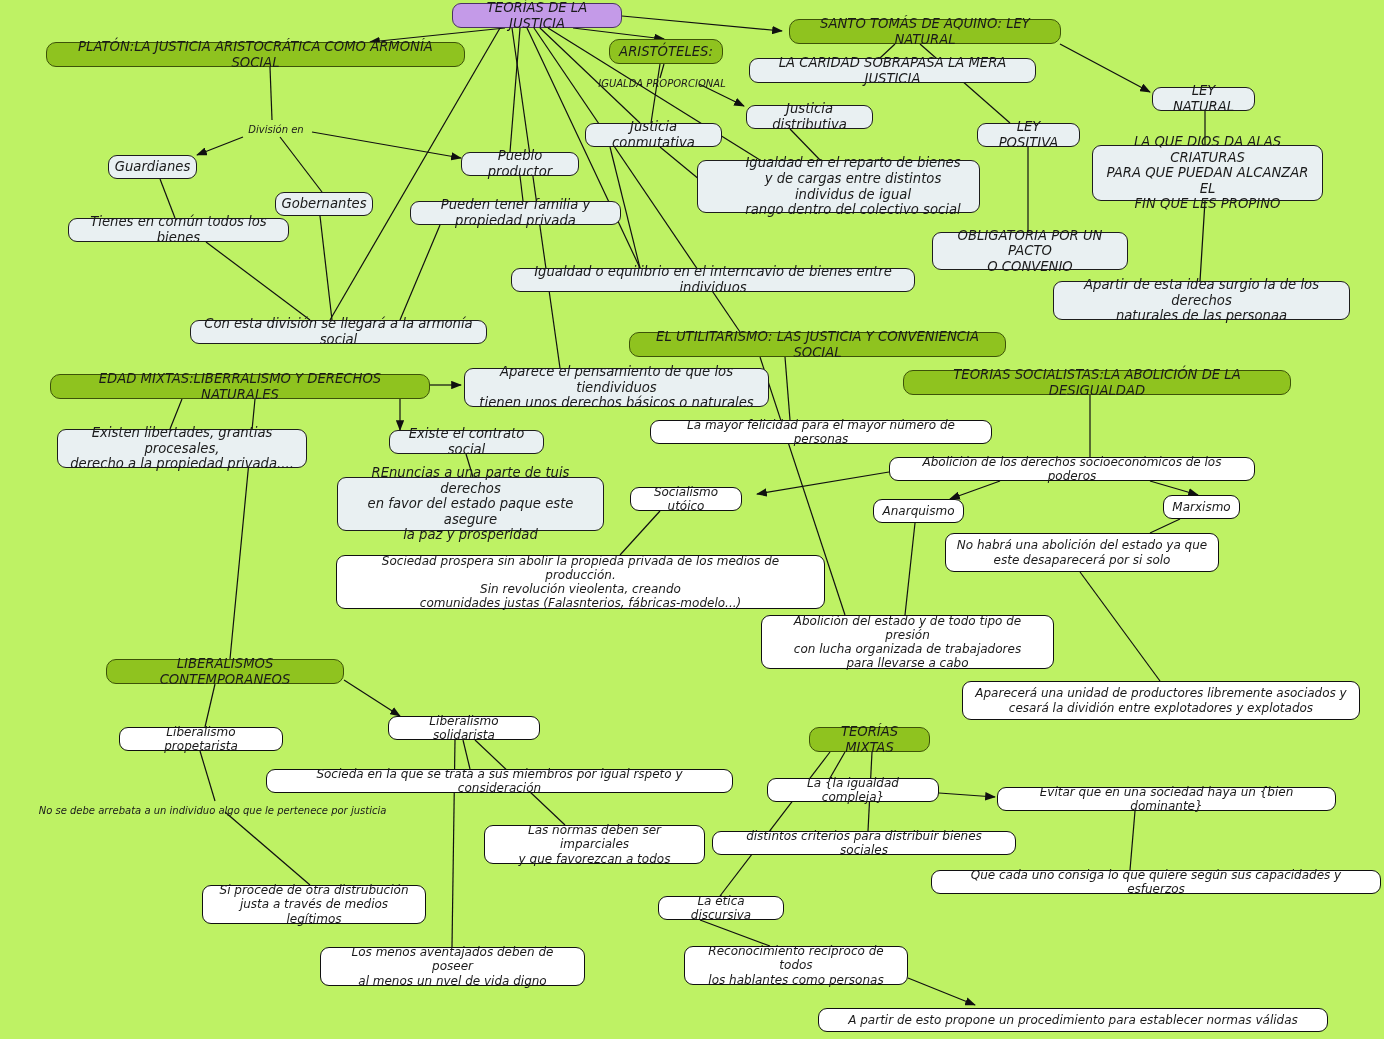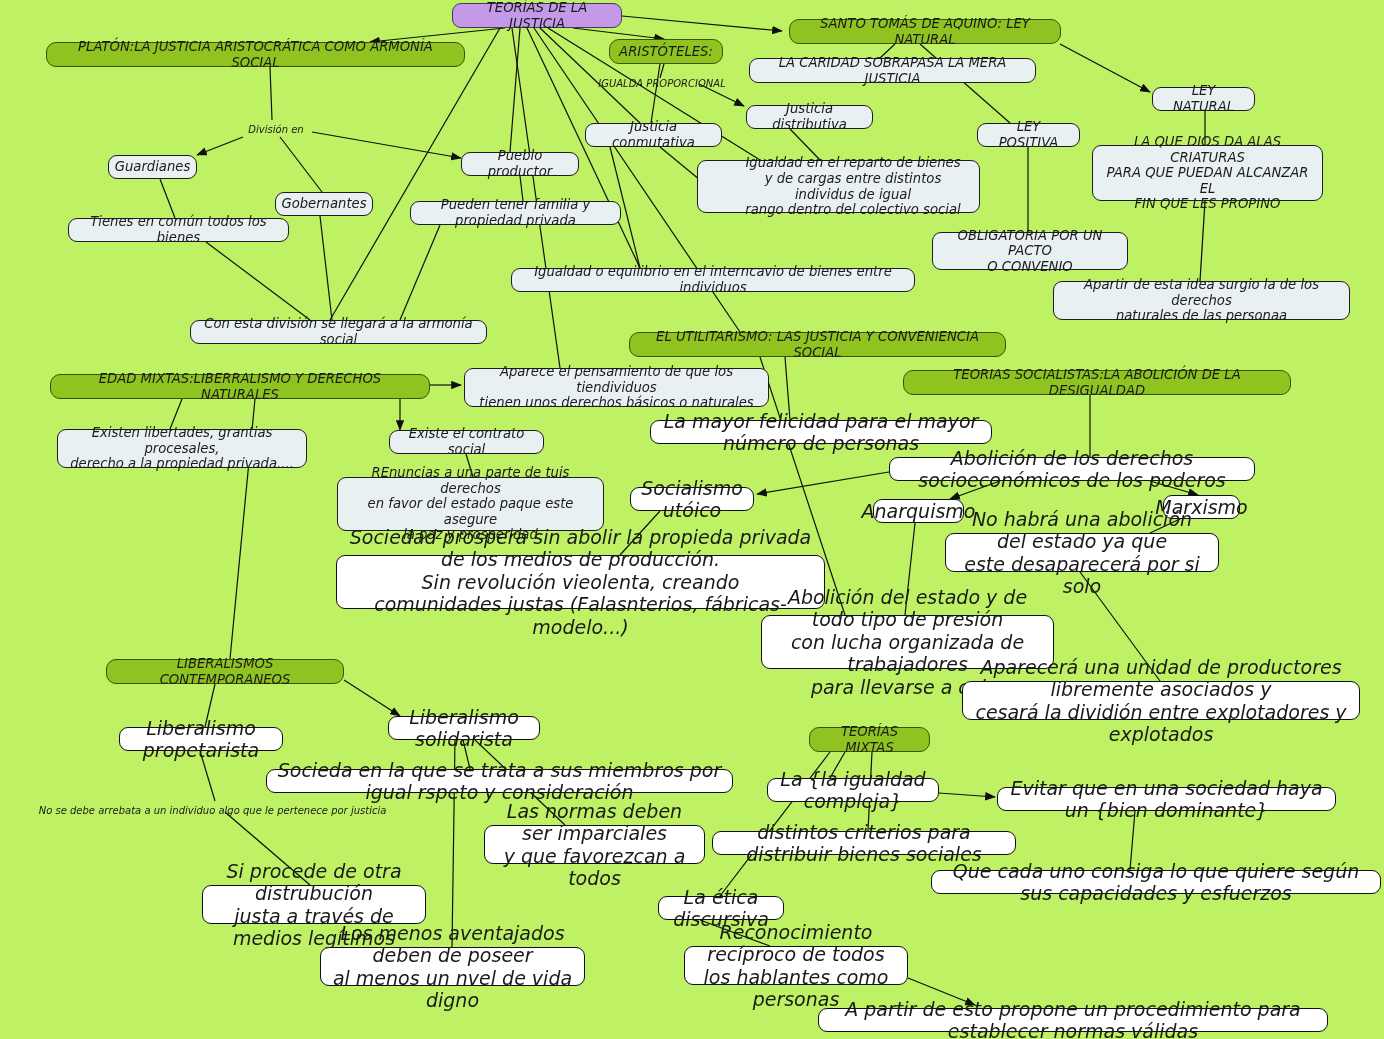--- a/index.html
+++ b/index.html
@@ -41,21 +41,21 @@
     color: #1a1a1a;
   }
   .node.blue {
     background: #e9f0f2;
     border: 1px solid #1d1d1d;
     font-size: 13.2px;
   }
   .node.white {
     background: #ffffff;
     border: 1px solid #101010;
-    font-size: 19px;
+    font-size: 12px;
   }
   .node.green {
     background: #8fc31f;
     border: 1px solid #3d5208;
     font-size: 13.2px;
     border-radius: 10px;
   }
   .node.purple {
     background: #c49ae8;
     border: 1px solid #4a3361;
@@ -178,21 +178,21 @@
 tienen unos derechos básicos o naturales</div>
       <div class="node green" style="left: 903px; top: 370px; width: 388px; height: 25px;">TEORIAS SOCIALISTAS:LA ABOLICIÓN DE LA DESIGUALDAD</div>
       <div class="node blue" style="left: 57px; top: 429px; width: 250px; height: 39px;">Existen libertades, grantias procesales,
 derecho a la propiedad privada....</div>
       <div class="node blue" style="left: 389px; top: 430px; width: 155px; height: 24px;">Existe el contrato social</div>
       <div class="node white" style="left: 650px; top: 420px; width: 342px; height: 24px;">La mayor felicidad para el mayor número de personas</div>
       <div class="node white" style="left: 889px; top: 457px; width: 366px; height: 24px;">Abolición de los derechos socioeconómicos de los poderos</div>
       <div class="node blue" style="left: 337px; top: 477px; width: 267px; height: 54px;">REnuncias a una parte de tuis derechos
 en favor del estado paque este asegure
 la paz y prosperidad</div>
-      <div class="node white" style="left: 630px; top: 487px; width: 124px; height: 24px;">Socialismo utóico</div>
+      <div class="node white" style="left: 630px; top: 487px; width: 112px; height: 24px;">Socialismo utóico</div>
       <div class="node white" style="left: 873px; top: 499px; width: 91px; height: 24px;">Anarquismo</div>
       <div class="node white" style="left: 1163px; top: 495px; width: 77px; height: 24px;">Marxismo</div>
       <div class="node white" style="left: 945px; top: 533px; width: 274px; height: 39px;">No habrá una abolición del estado ya que
 este desaparecerá por si solo</div>
       <div class="node white" style="left: 336px; top: 555px; width: 489px; height: 54px;">Sociedad prospera sin abolir la propieda privada de los medios de producción.
 Sin revolución vieolenta, creando
 comunidades justas (Falasnterios, fábricas-modelo...)</div>
       <div class="node white" style="left: 761px; top: 615px; width: 293px; height: 54px;">Abolición del estado y de todo tipo de presión
 con lucha organizada de trabajadores
 para llevarse a cabo</div>

